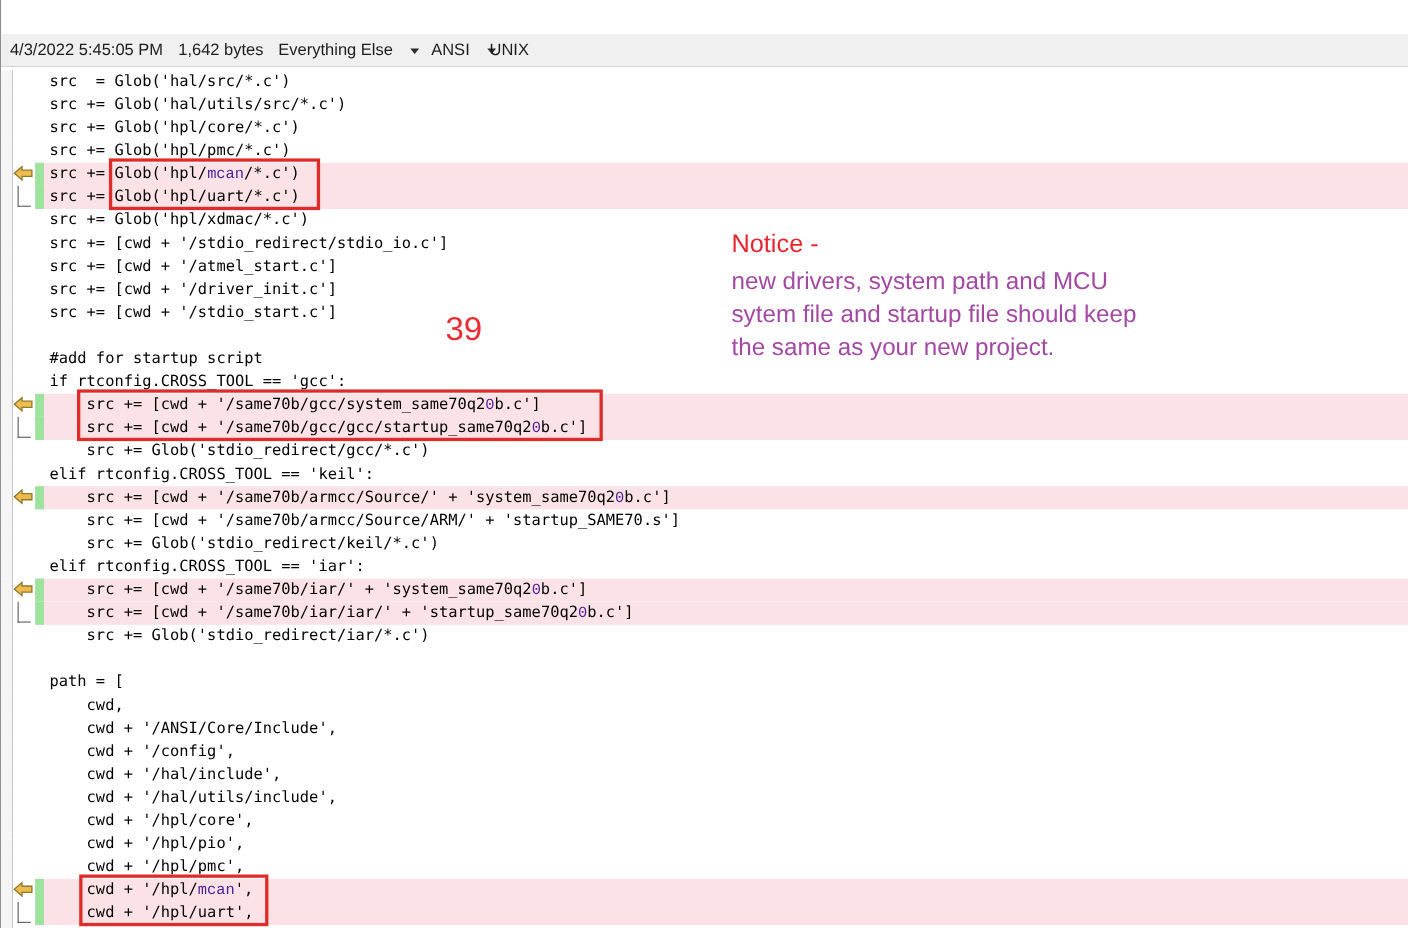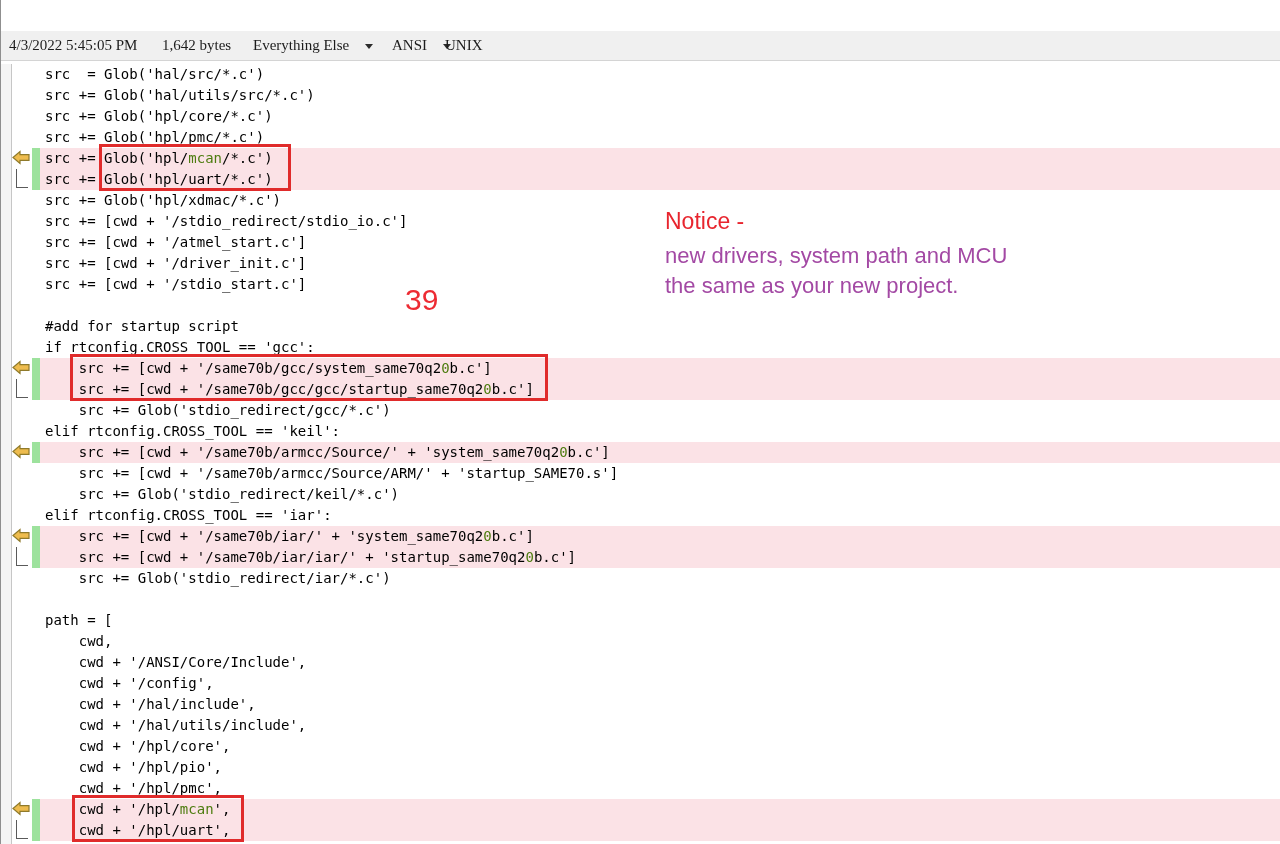--- a/index.html
+++ b/index.html
@@ -11,21 +11,21 @@
   
   #header { position:absolute; left:0; top:0; width:1280px; height:31px; background:#f2f2f2; }
   #path-field { position:absolute; left:2px; top:2px; width:1282px; height:26px;
                 background:#ffffff; border:1px solid #9a9a9a; display:flex; align-items:stretch; }
   #path-spacer { width:234px; background:#fff; }
   #path-selection { flex:1; background:#a2c9ec; color:#1c1c1c; font-size:15px;
                     line-height:24px; padding-left:2px; white-space:pre; }
 
   
   #statusbar { position:absolute; left:0; top:31px; width:1280px; height:30px;
-               background:#f0f0f0; border-bottom:1px solid #d4d4d4; font-size:15px; color:#1c1c1c;font-family:Liberation Serif, serif; }
+               background:#f0f0f0; border-bottom:1px solid #d4d4d4; font-size:15px; color:#1c1c1c; }
   .sb-item { position:absolute; top:6px; white-space:nowrap; }
   #sb-date { left:8px; }
   #sb-size { left:161px; }
   #sb-syntax { left:252px; }
   #sb-encoding { left:391px; }
   #sb-eol { left:444px; }
   .dd-arrow { display:inline-block; width:0; height:0; border-left:4px solid transparent;
               border-right:4px solid transparent; border-top:5px solid #2b2b2b;
               margin-left:12px; vertical-align:middle; }
 
@@ -38,21 +38,21 @@
                  background:linear-gradient(to right,#f5f5f5 0,#f5f5f5 10px,#c6c6c6 10px,#c6c6c6 11px,#ffffff 11px); }
   .gutter-cell svg { position:absolute; left:11px; top:2px; }
   .bracket { position:absolute; left:15px; top:0; width:12px; height:19px;
              border-left:1px solid #5a5a5a; border-bottom:1px solid #5a5a5a; }
   .code-cell { position:relative; flex:1; height:21px; padding-left:13px;
                font-family:"DejaVu Sans Mono","Liberation Mono",monospace;
                font-size:14px; line-height:21px; color:#000; white-space:pre; }
   .row.diff .code-cell { background:#fbe2e6; }
   .row.diff .code-cell::before { content:""; position:absolute; left:0; top:0; bottom:0;
                                  width:8px; background:#9de29d; }
-  .code-cell .red { color:#4d7c0f; }
+  .code-cell .red { color:#4c1d95;font-family:Liberation Mono, monospace; }
 
   
   .hl-box { position:absolute; border:3px solid #e02b2b; pointer-events:none; }
   #hl-box-1 { left:98px;  top:83px;  width:192px; height:47px; }
   #hl-box-2 { left:69px;  top:293px; width:478px; height:47px; }
   #hl-box-3 { left:71px;  top:734px; width:172px; height:47px; }
 
   #diff-count { position:absolute; left:404px; top:222px; font-size:30px; color:#ed2b33; }
   #notice { position:absolute; left:664px; top:147px; }
   #notice-title { font-size:23px; color:#e8252e; margin-bottom:6px; }
@@ -264,17 +264,18 @@
 
     <div class="hl-box" id="hl-box-1"></div>
     <div class="hl-box" id="hl-box-2"></div>
     <div class="hl-box" id="hl-box-3"></div>
 
     <div id="diff-count">39</div>
 
     <div id="notice">
       <div id="notice-title">Notice -</div>
       <div class="notice-line">new drivers, system path and MCU</div>
+      <div class="notice-line">sytem file and startup file should keep</div>
       <div class="notice-line">the same as your new project.</div>
     </div>
   </div>
 
 </div>
 
 </body></html>

